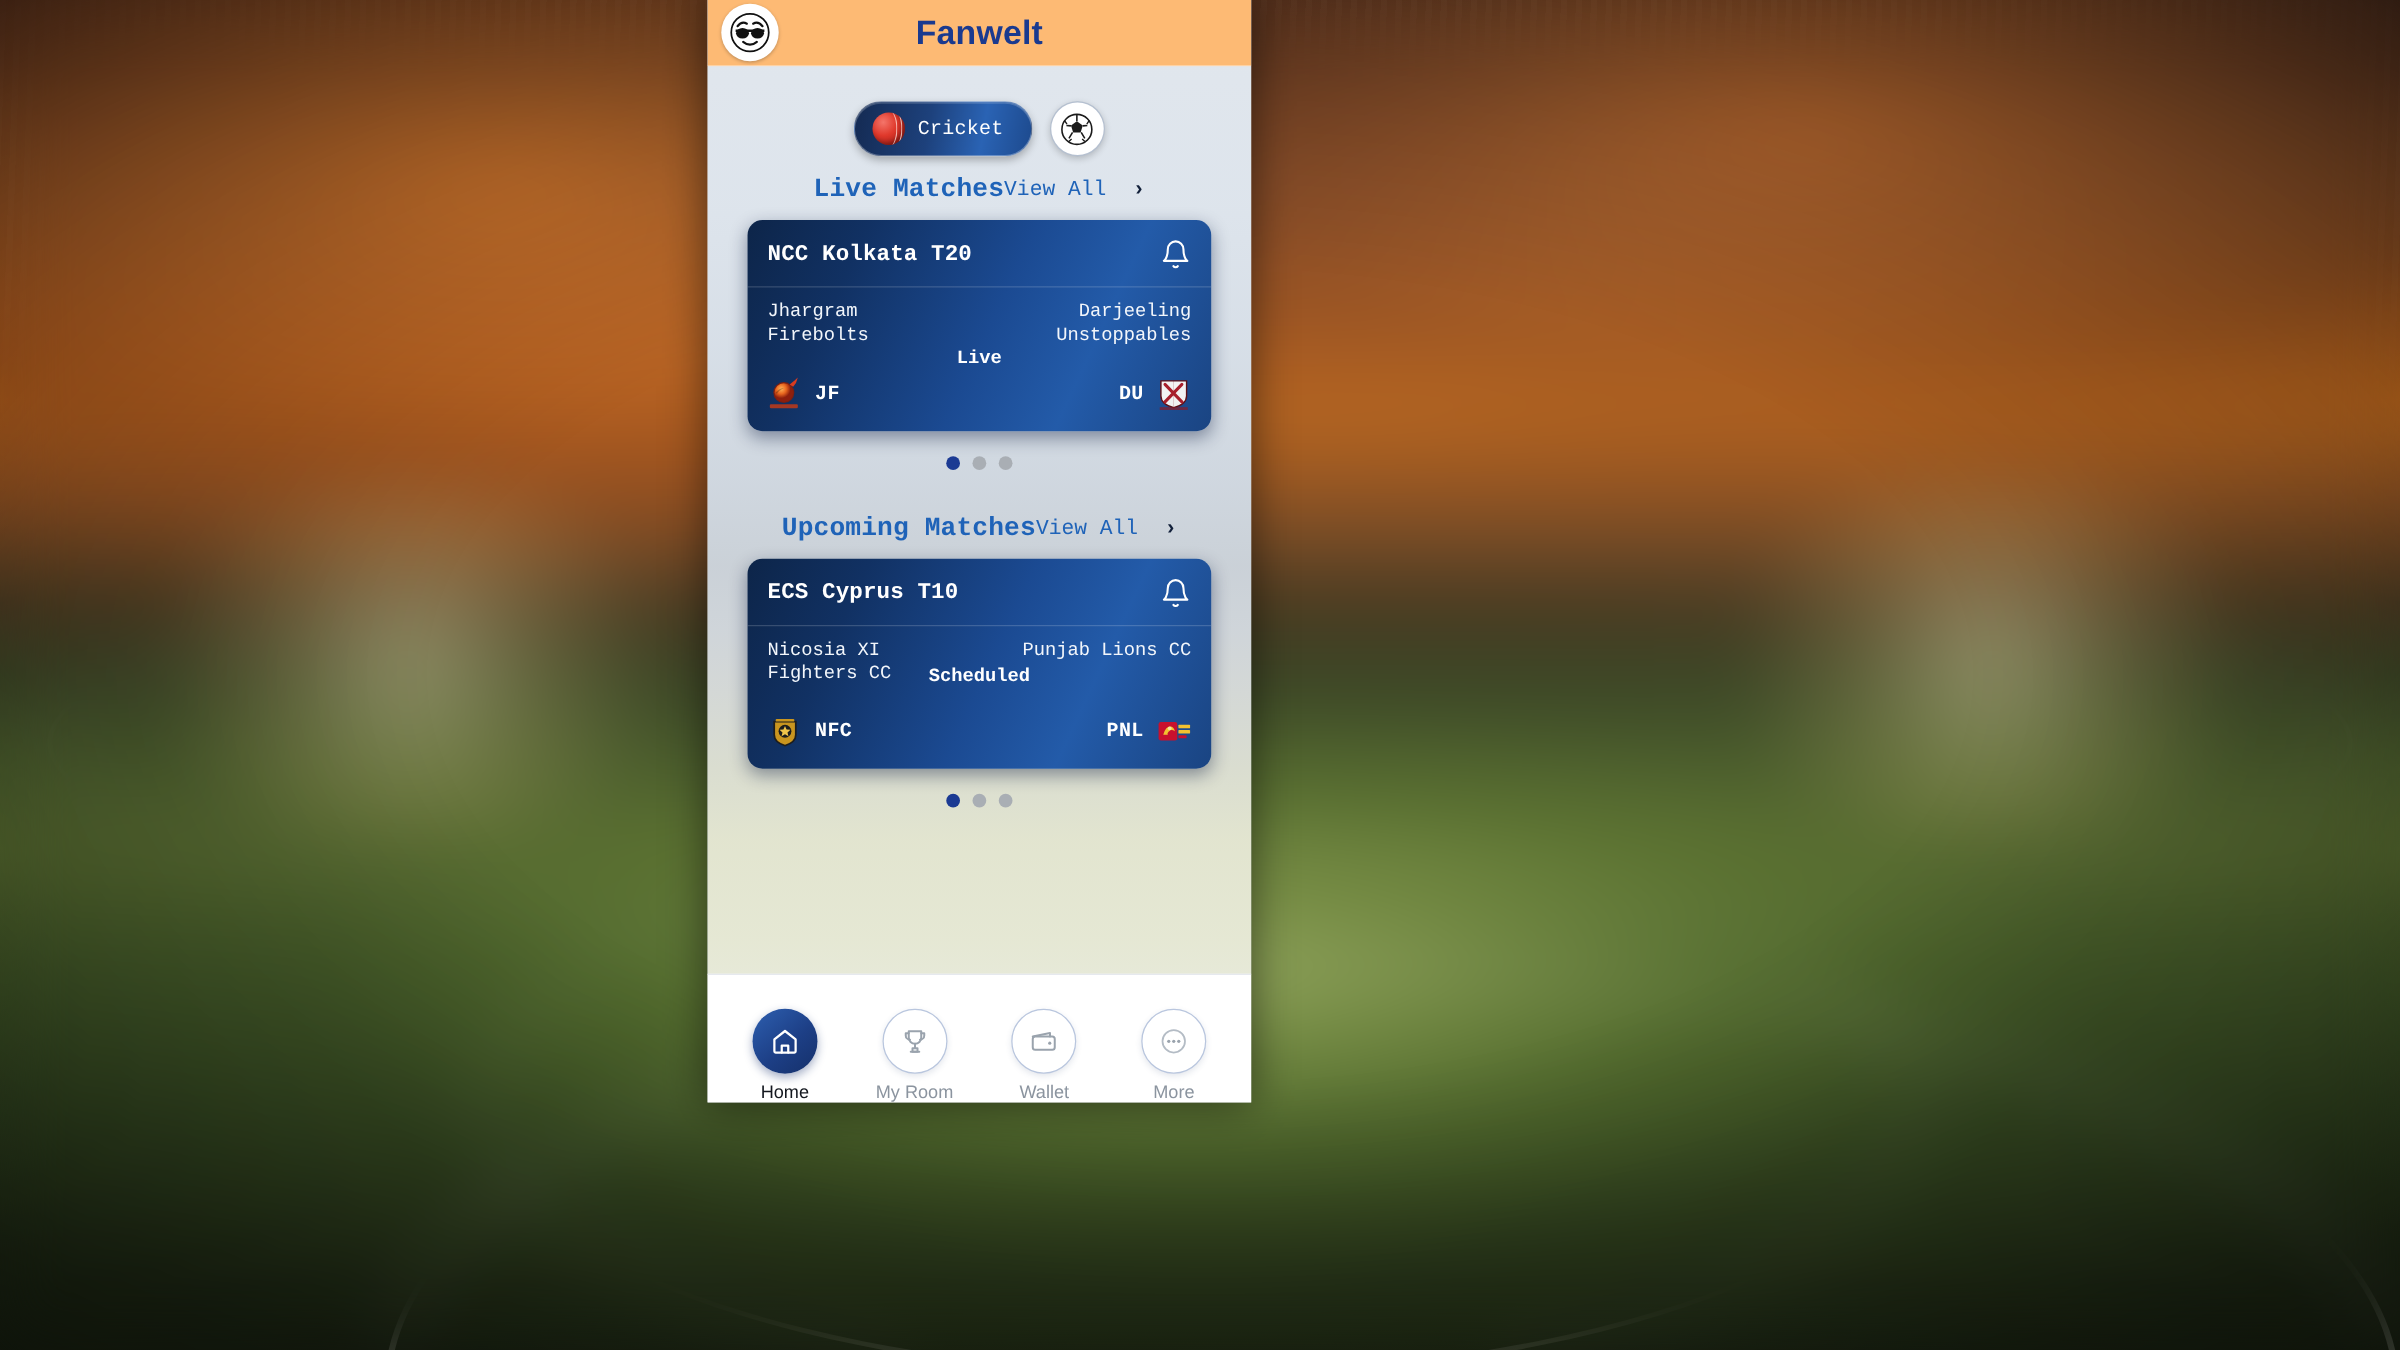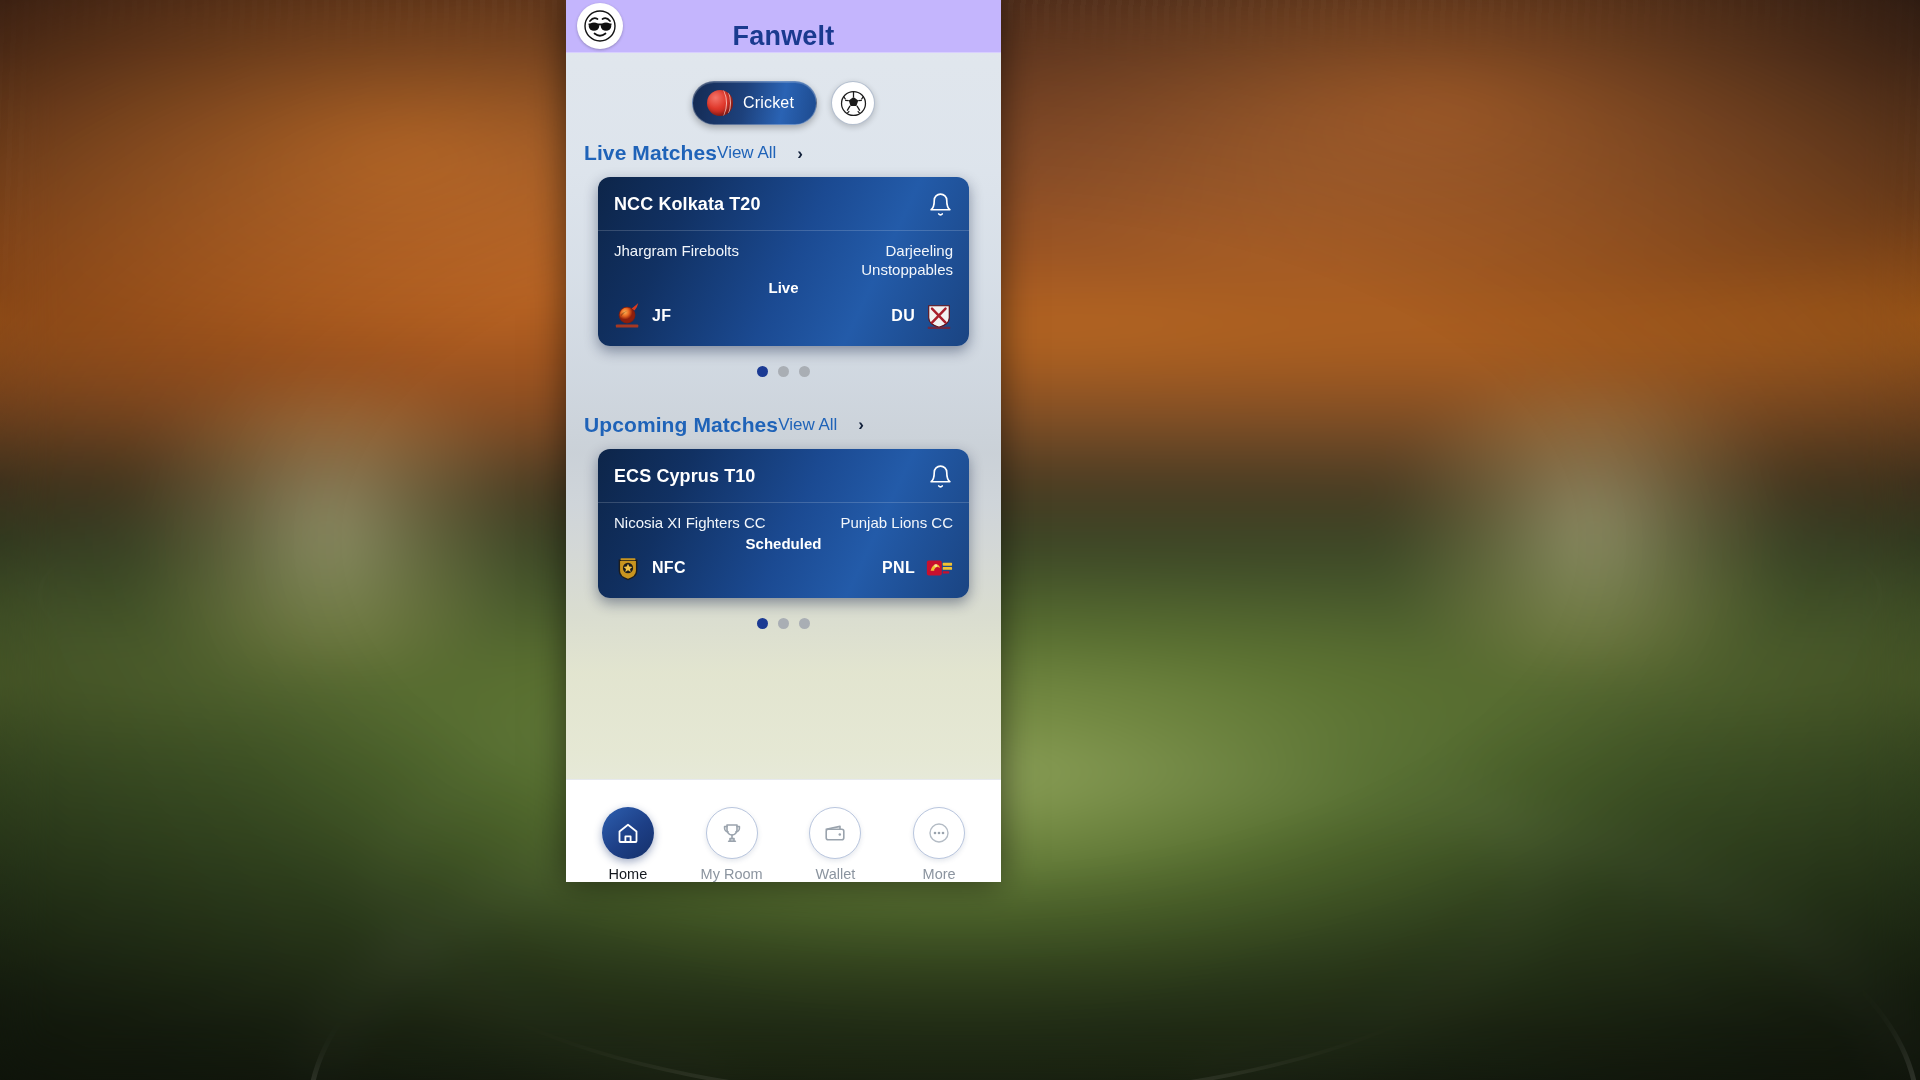--- a/index.html
+++ b/index.html
@@ -94,23 +94,23 @@
     flex-direction: column;
     background: #e8ecf0;
     box-shadow: 0 0 34px rgba(0,0,0,0.55);
   }
 
   
   #appbar {
     position: relative;
     height: 53px;
     flex: 0 0 53px;
-    background: #c4b5fd;
-    display: flex;
-    align-items: flex-end;
+    background: #fdba74;
+    display: flex;
+    align-items: center;
     justify-content: center;
     border-bottom: 1px solid rgba(255,255,255,0.35);
   }
   #app-logo {
     position: absolute;
     left: 11px;
     top: 50%;
     transform: translateY(-50%);
     width: 46px; height: 46px;
     border-radius: 50%;
@@ -140,20 +140,21 @@
         rgba(214,222,231,0.93) 220px, rgba(205,213,222,0.90) 330px,
         rgba(198,205,212,0.87) 400px, rgba(203,209,214,0.86) 450px,
         rgba(208,212,209,0.84) 500px, rgba(214,217,200,0.80) 560px,
         rgba(224,226,196,0.74) 620px, rgba(228,230,200,0.70) 700px,
         rgba(232,234,214,0.72) 760px, rgba(236,238,228,0.80) 820px);
   }
   #screen-inner {
     position: relative;
     z-index: 2;
     padding: 0;
+    font-family: Liberation Mono, monospace;
   }
 
   
   #sport-row {
     display: flex;
     justify-content: center;
     align-items: center;
     gap: 14px;
     padding-top: 28px;
     padding-bottom: 6px;
@@ -198,21 +199,21 @@
     width: 16px; height: 32px;
     border-right: 1.5px solid rgba(255,225,220,0.75);
     border-radius: 50%;
   }
   .cricket-ball::after { right: 6px; }
 
   
   .section-head {
     display: flex;
     align-items: center;
-    justify-content: flex-start;
+    justify-content: center;
     padding: 10px 18px 8px 18px;
   }
   .section-title {
     font-size: 21px;
     font-weight: bold;
     color: #1f63b8;
     letter-spacing: 0.1px;
   }
   .view-all {
     display: flex;

